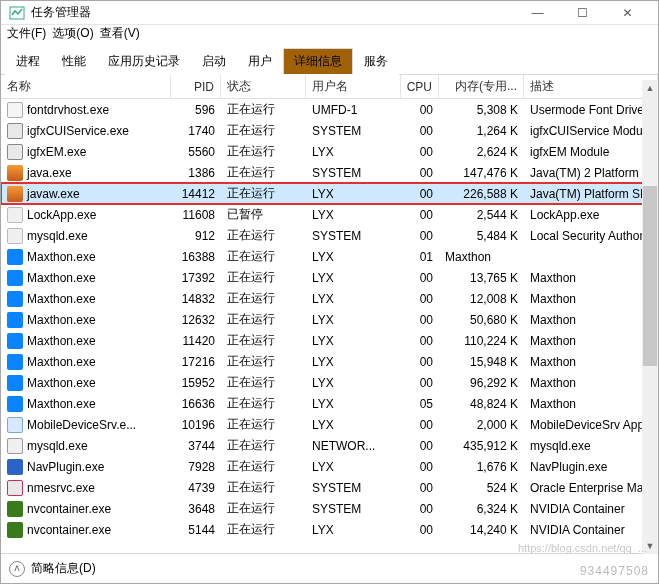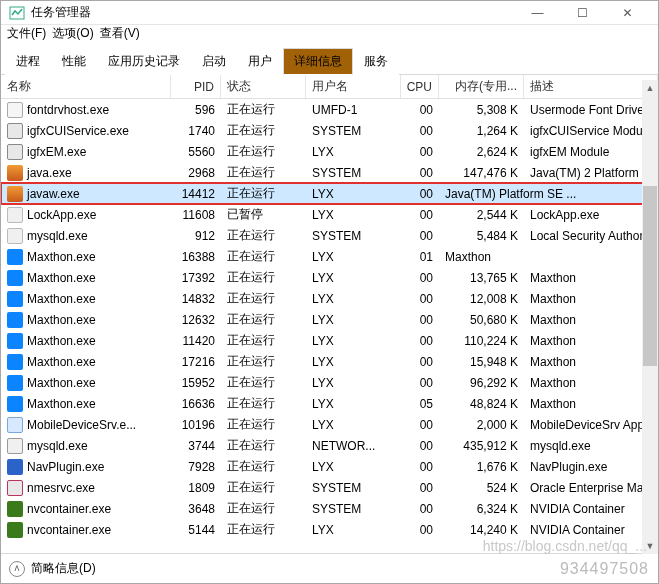--- a/index.html
+++ b/index.html
@@ -37,22 +37,22 @@
 .i-sys{background:#e8e8e8;border:1px solid #888}
 .i-mobile{background:#d8e8ff;border:1px solid #7aa8d8}
 .i-mysql{background:#f0f0f0;border:1px solid #999}
 .i-nav{background:#2b63c9}
 .i-oracle{background:#e8e8e8;border:1px solid #b36}
 .i-nvidia{background:#3a7a1a}
 .i-font{background:#f5f5f5;border:1px solid #aaa}
 .col-pid,.col-cpu,.col-mem{justify-content:flex-end}
 .statusbar{height:30px;border-top:1px solid #d9d9d9;display:flex;align-items:center;padding:0 8px;gap:6px}
 .statusbar .chev{width:16px;height:16px;border:1px solid #888;border-radius:50%;display:flex;align-items:center;justify-content:center;font-size:10px;color:#555}
-.watermark{position:absolute;right:10px;bottom:6px;color:#bbb;font-size:16px;letter-spacing:1px}
-.watermark2{position:absolute;right:12px;bottom:30px;color:#c8c8c8;font-size:14px}
+.watermark{position:absolute;right:10px;bottom:6px;color:#bbb;font-size:12px;letter-spacing:1px}
+.watermark2{position:absolute;right:12px;bottom:30px;color:#c8c8c8;font-size:11px}
 .scrollbar{position:absolute;right:1px;top:80px;bottom:30px;width:16px;background:#f0f0f0;display:flex;flex-direction:column;align-items:center}
 .scrollbar .arrow{height:16px;font-size:9px;color:#666;display:flex;align-items:center;justify-content:center;width:100%}
 .scrollbar .thumb{width:14px;background:#c7c7c7;flex:0 0 180px;margin-top:90px;border-radius:0}
 </style>
 </head>
 <body>
 
 <div class="titlebar">
   <span class="icon-tm">
     <svg width="16" height="16" viewBox="0 0 16 16">
@@ -129,36 +129,37 @@
         <div class="col col-user">LYX</div>
         <div class="col col-cpu">00</div>
         <div class="col col-mem">2,624 K</div>
         <div class="col col-desc">igfxEM Module</div>
       </div>
       <div class="row">
         <div class="col col-name">
           <span class="pi i-java"></span>
           <span>java.exe</span>
         </div>
-        <div class="col col-pid">2968</div>
+        <div class="col col-pid">1386</div>
         <div class="col col-status">正在运行</div>
         <div class="col col-user">SYSTEM</div>
         <div class="col col-cpu">00</div>
         <div class="col col-mem">147,476 K</div>
         <div class="col col-desc">Java(TM) 2 Platform S...</div>
       </div>
       <div class="row selected highlighted">
         <div class="col col-name">
           <span class="pi i-java"></span>
           <span>javaw.exe</span>
         </div>
         <div class="col col-pid">14412</div>
         <div class="col col-status">正在运行</div>
         <div class="col col-user">LYX</div>
         <div class="col col-cpu">00</div>
+        <div class="col col-mem">226,588 K</div>
         <div class="col col-desc">Java(TM) Platform SE ...</div>
       </div>
       <div class="row">
         <div class="col col-name">
           <span class="pi i-generic"></span>
           <span>LockApp.exe</span>
         </div>
         <div class="col col-pid">11608</div>
         <div class="col col-status">已暂停</div>
         <div class="col col-user">LYX</div>
@@ -307,21 +308,21 @@
         <div class="col col-user">LYX</div>
         <div class="col col-cpu">00</div>
         <div class="col col-mem">1,676 K</div>
         <div class="col col-desc">NavPlugin.exe</div>
       </div>
       <div class="row">
         <div class="col col-name">
           <span class="pi i-oracle"></span>
           <span>nmesrvc.exe</span>
         </div>
-        <div class="col col-pid">1809</div>
+        <div class="col col-pid">4739</div>
         <div class="col col-status">正在运行</div>
         <div class="col col-user">SYSTEM</div>
         <div class="col col-cpu">00</div>
         <div class="col col-mem">524 K</div>
         <div class="col col-desc">Oracle Enterprise Ma...</div>
       </div>
       <div class="row">
         <div class="col col-name">
           <span class="pi i-nvidia"></span>
           <span>nvcontainer.exe</span>

